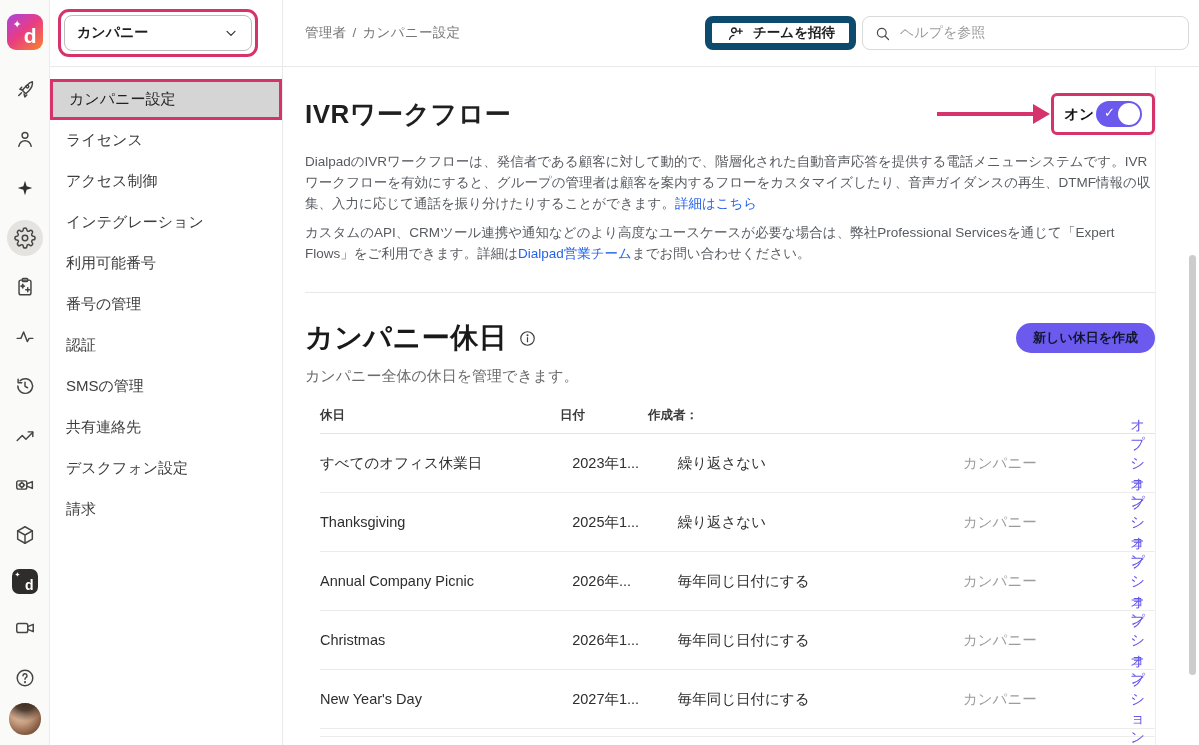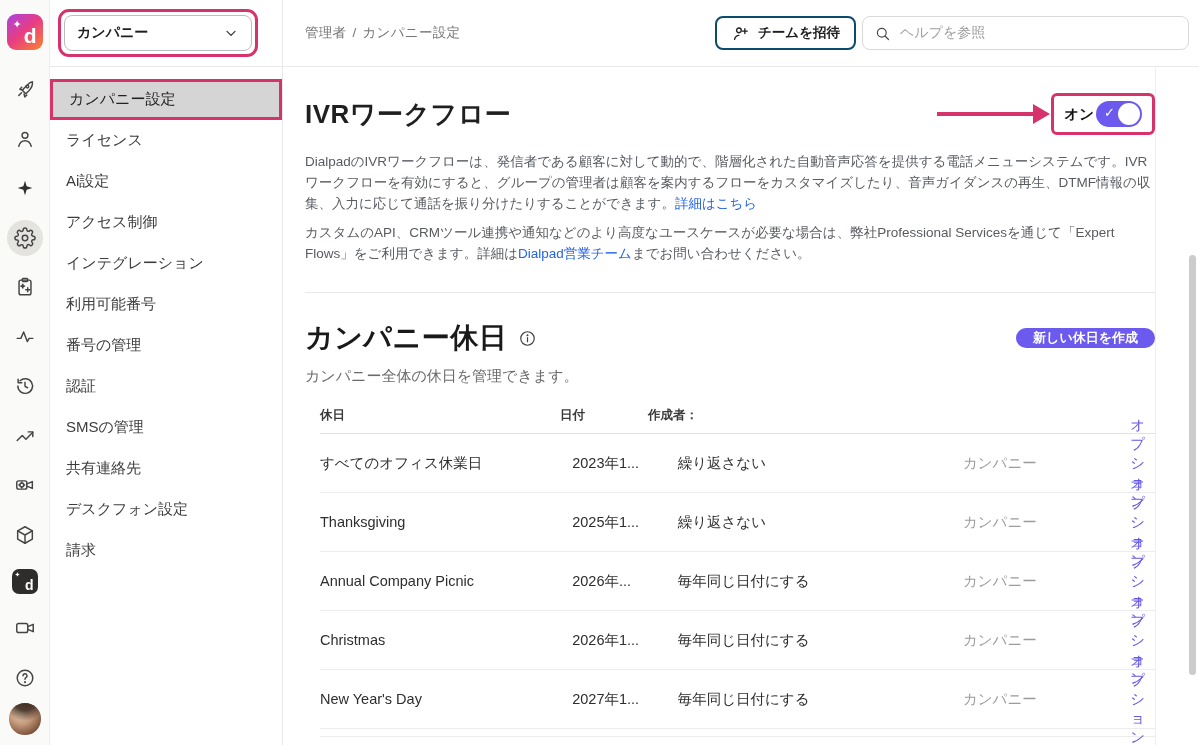--- a/index.html
+++ b/index.html
@@ -38,21 +38,21 @@
   .side-list { padding-top:12px; }
   .side-item { height:41px; display:flex; align-items:center; padding:0 16px; font-size:15px; color:#3D3D3D; cursor:pointer; }
   .side-item.selected { background:#D5D5D5; border:3px solid #D6336C; color:#222; }
 
   
   .main { flex:1; display:flex; flex-direction:column; position:relative; }
   .topbar { height:67px; flex:0 0 67px; border-bottom:1px solid #E9E9E9; display:flex; align-items:center;
             padding:0 8px 0 22px; gap:6px; }
   .breadcrumb { color:#767676; font-size:13.5px; margin-right:auto; letter-spacing:.3px; }
   .breadcrumb .sep { margin:0 6px; }
-  .invite-btn { height:34px; border:2px solid #0c4a6e; border-radius:8px; background:#fff; cursor:pointer;
+  .invite-btn { height:34px; border:7px solid #0c4a6e; border-radius:8px; background:#fff; cursor:pointer;
                 display:flex; align-items:center; gap:8px; padding:0 14px; font-weight:700; font-size:13.5px; color:#1F1F1F; }
   .invite-btn svg { stroke:#1F1F1F; fill:none; stroke-width:1.7; stroke-linecap:round; stroke-linejoin:round; }
   .help-search { width:327px; height:34px; border:1px solid #D9D9D9; border-radius:8px; background:#fff;
                  display:flex; align-items:center; gap:9px; padding:0 11px; margin-right:2px; }
   .help-search svg { stroke:#4a4a4a; fill:none; stroke-width:1.7; stroke-linecap:round; }
   .help-search input { border:none; outline:none; flex:1; font-size:14px; font-family:Liberation Mono, monospace; color:#333; }
   .help-search input::placeholder { color:#9E9E9E; }
 
   .content { flex:1; padding:26px 44px 0 22px; position:relative; overflow:hidden; }
   .pane-edge { position:absolute; top:67px; bottom:0; right:43px; width:1px; background:#EFEFEF; }
@@ -73,21 +73,21 @@
   .para { margin-top:16px; font-size:13.5px; line-height:21px; color:#585B60; max-width:850px; }
   .para + .para { margin-top:8px; }
   .tlink { color:#2563EB; text-decoration:none; cursor:pointer; }
 
   .divider { border:none; border-top:1px solid #E8E8E8; margin:28px 0 0; }
 
   .hol-head { display:flex; align-items:center; margin-top:26px;justify-content:flex-end; }
   .hol-title { font-size:28px; font-weight:800; color:#191919; letter-spacing:.5px; }
   .info-ic { margin-left:11px; display:flex; cursor:pointer; }
   .info-ic svg { stroke:#3F3F3F; fill:none; stroke-width:1.5; stroke-linecap:round; }
-  .create-btn { margin-left:auto; height:20px; border:none; border-radius:15px; background:#6B5AED; color:#ffffff;
+  .create-btn { margin-left:auto; height:30px; border:none; border-radius:15px; background:#6B5AED; color:#0f172a;
                 font-weight:700; font-size:13px; padding:0 17px; cursor:pointer; font-family:inherit; }
   .hol-sub { margin-top:10px; font-size:15px; color:#6B6B6B; }
 
   .table { margin:12px 0 0 15px; width:835px; }
   .trow { display:flex; align-items:center; border-bottom:1px solid #ECECEC; }
   .thead { height:36px; font-size:12.5px; font-weight:700; color:#3A3A3A; border-bottom:1px solid #E3E3E3; }
   .tbody-row { height:59px; font-size:14.5px; color:#2E2E2E; cursor:default;gap:20px; }
   .c-name { width:240px; padding-right:6px; }
   .c-date { width:88px; padding-right:10px; white-space:nowrap; overflow:hidden; }
   .c-repeat { width:274px; padding-right:10px; }
@@ -202,23 +202,20 @@
       </div>
     </div>
     <div class="side-list">
         <div class="side-item selected">
     <span>カンパニー設定</span>
   </div>
         <div class="side-item">
     <span>ライセンス</span>
   </div>
         <div class="side-item">
-    <span>Ai設定</span>
-  </div>
-        <div class="side-item">
     <span>アクセス制御</span>
   </div>
         <div class="side-item">
     <span>インテグレーション</span>
   </div>
         <div class="side-item">
     <span>利用可能番号</span>
   </div>
         <div class="side-item">
     <span>番号の管理</span>

